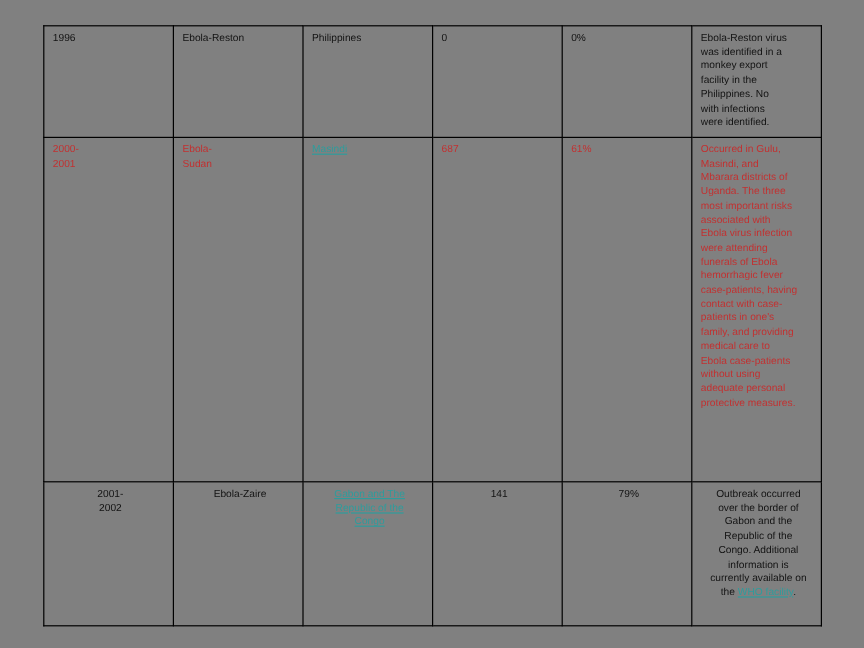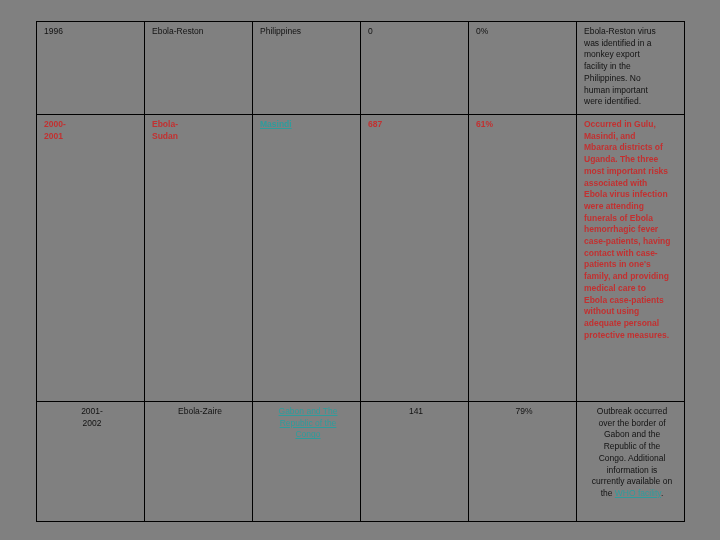--- a/index.html
+++ b/index.html
@@ -34,21 +34,21 @@
     border: 1px solid var(--border);
     vertical-align: top;
     padding: 4px 4px 4px 7px;
     font-size: 8.5px;
     line-height: 11.7px;
     color: var(--text);
     overflow: hidden;
     margin-left: 32px;
   }
   tr.row-1996   { height: 93px; }
-  tr.row-2000   { height: 287px; font-weight: bold; }
+  tr.row-2000   { height: 287px; }
   tr.row-2001   { height: 120px; text-align: center; }
   tr.row-red td { color: var(--red); }
   .pre { white-space: pre-line; }
   a.cell-link {
     color: var(--link);
     text-decoration: underline;
     cursor: pointer;
   }
 </style>
 </head>
@@ -70,21 +70,21 @@
       <td><span class="pre">1996</span></td>
       <td><span class="pre">Ebola-Reston</span></td>
       <td><span class="pre">Philippines</span></td>
       <td><span>0</span></td>
       <td><span>0%</span></td>
       <td><span class="pre">Ebola-Reston virus
 was identified in a
 monkey export
 facility in the
 Philippines. No
-human important
+with infections
 were identified.</span></td>
     </tr>
 
     <tr class="row-2000 row-red">
       <td><span class="pre">2000-
 2001</span></td>
       <td><span class="pre">Ebola-
 Sudan</span></td>
       <td><a class="cell-link pre">Masindi</a></td>
       <td><span>687</span></td>

